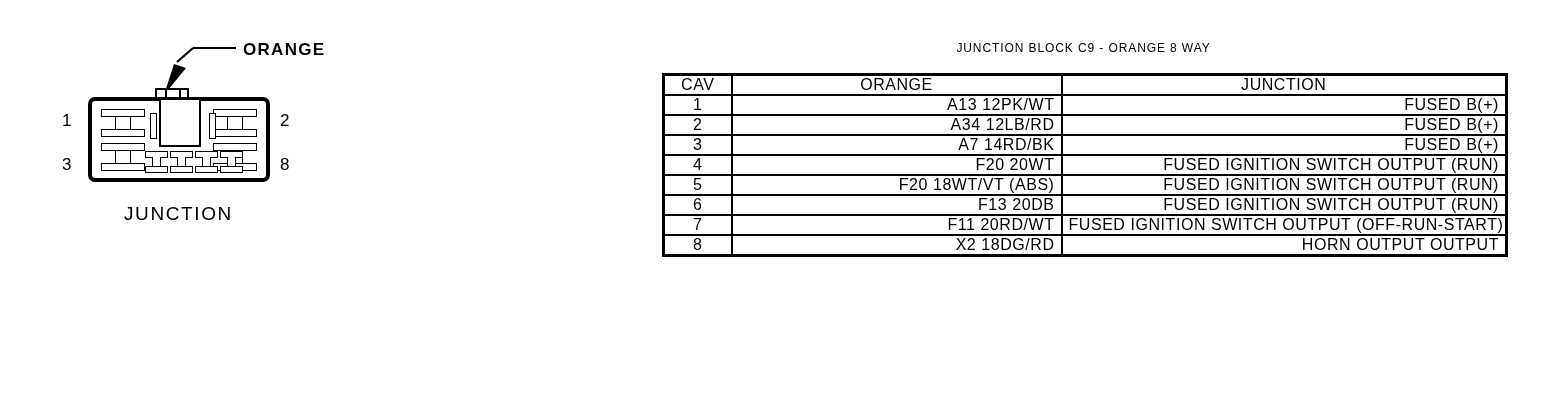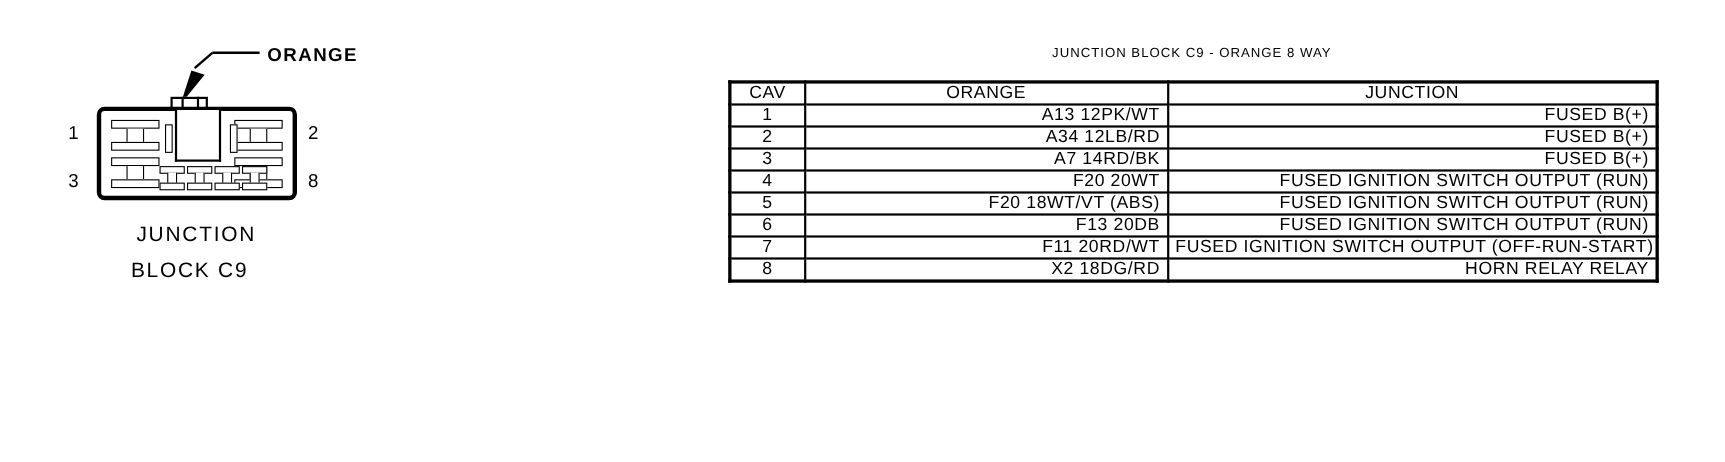--- a/index.html
+++ b/index.html
@@ -177,21 +177,20 @@
           <div class="bar-bot"></div>
       </div>
       <div class="term-i" style="left:128px; top:50px; width:23px; height:22px;">
         <div class="bar-top"></div>
           <div class="stem"></div>
           <div class="bar-bot"></div>
       </div>
     </div>
 
     <div class="fig-caption" id="caption-line-1">JUNCTION</div>
-    <div class="fig-caption" id="caption-line-2">BLOCK C9</div>
   </div>
 
   <div id="table-title">JUNCTION BLOCK C9 - ORANGE 8 WAY</div>
 
   <table id="cav-table">
     <colgroup>
       <col class="c-cav">
         <col class="c-ckt">
         <col class="c-fn">
     </colgroup>
@@ -234,18 +233,18 @@
           <td class="txt-cell">FUSED IGNITION SWITCH OUTPUT (RUN)</td>
         </tr>
         <tr>
           <td class="cav-cell">7</td>
           <td class="txt-cell">F11 20RD/WT</td>
           <td class="txt-cell">FUSED IGNITION SWITCH OUTPUT (OFF-RUN-START)</td>
         </tr>
         <tr>
           <td class="cav-cell">8</td>
           <td class="txt-cell">X2 18DG/RD</td>
-          <td class="txt-cell">HORN RELAY RELAY</td>
+          <td class="txt-cell">HORN OUTPUT OUTPUT</td>
         </tr>
       </tbody>
   </table>
 
 </div>
 
 </body></html>

